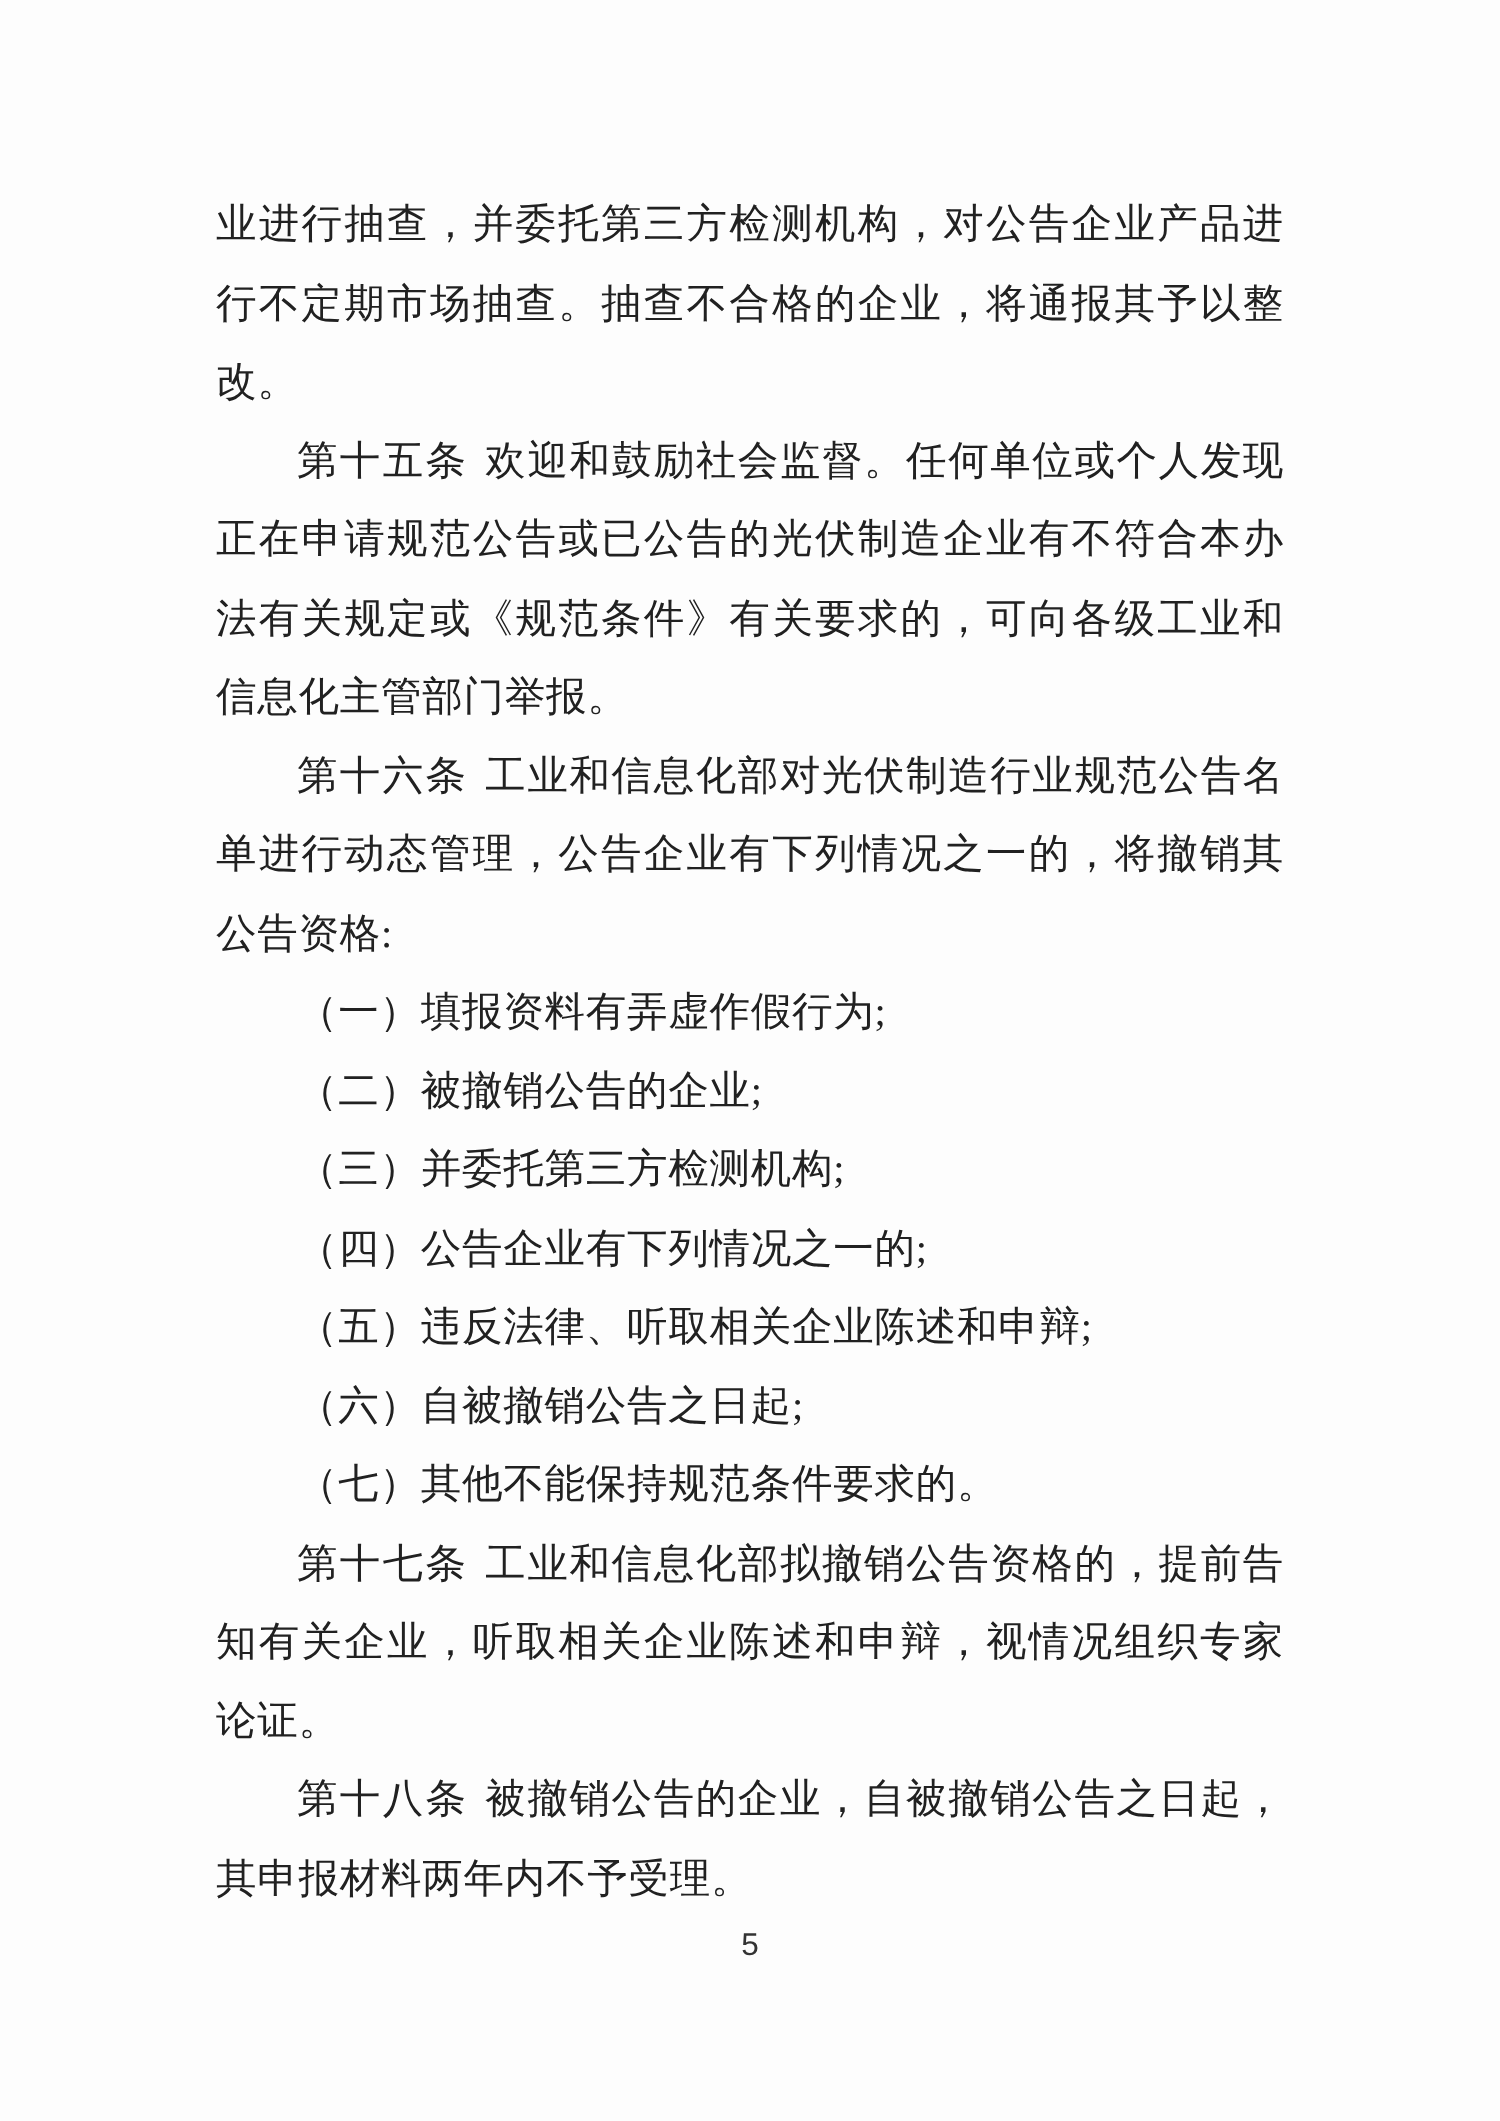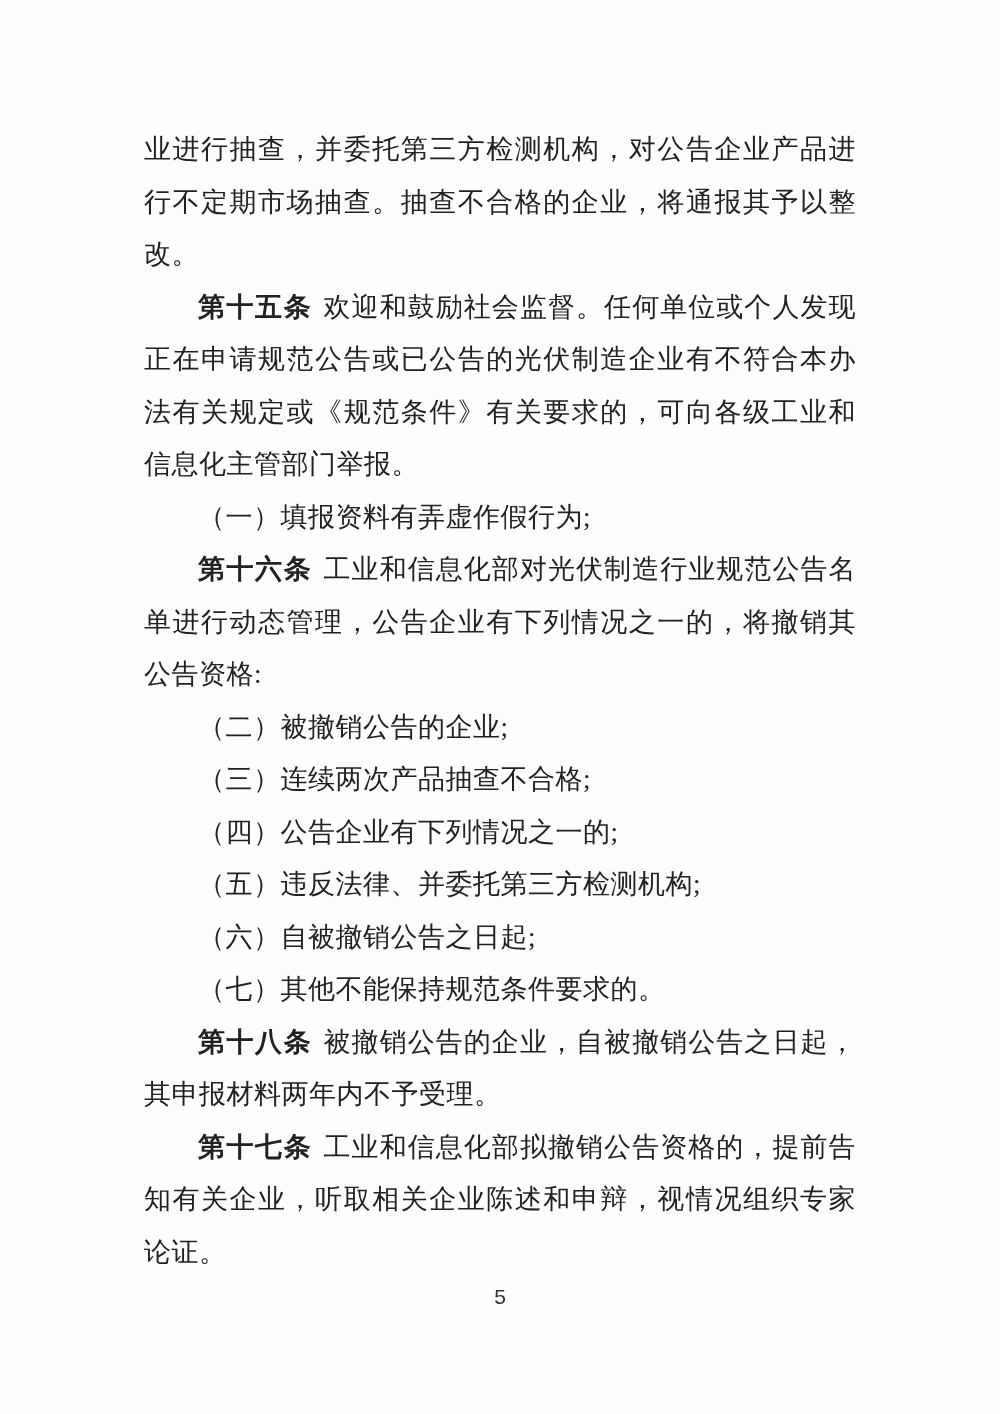--- a/index.html
+++ b/index.html
@@ -27,21 +27,21 @@
     font-size: 27px;
     line-height: 52.5px;
     text-align: justify;
     letter-spacing: 0.5px;
     word-break: break-all;
   }
   .para.indent {
     text-indent: 2em;
   }
   .article-head {
-    font-weight: 700;
+    font-weight: 400;
     font-family: "Liberation Sans", "DejaVu Sans", sans-serif;
     margin-right: 0.42em;
     letter-spacing: 1px;
   }
   .footer {
     position: absolute;
     left: 0;
     top: 1282px;
     width: 100%;
     text-align: center;
@@ -56,38 +56,38 @@
 </head>
 <body>
 
 <div class="page">
   <div class="content">
 
     <p class="para">业进行抽查，并委托第三方检测机构，对公告企业产品进行不定期市场抽查。抽查不合格的企业，将通报其予以整改。</p>
 
     <p class="para indent"><span class="article-head">第十五条</span><span>欢迎和鼓励社会监督。任何单位或个人发现正在申请规范公告或已公告的光伏制造企业有不符合本办法有关规定或《规范条件》有关要求的，可向各级工业和信息化主管部门举报。</span></p>
 
+    <p class="para indent"><span class="article-head">第十六条</span><span>工业和信息化部对光伏制造行业规范公告名单进行动态管理，公告企业有下列情况之一的，将撤销其公告资格:</span></p>
+
     <p class="para indent">（一）填报资料有弄虚作假行为;</p>
-
-    <p class="para indent"><span class="article-head">第十六条</span><span>工业和信息化部对光伏制造行业规范公告名单进行动态管理，公告企业有下列情况之一的，将撤销其公告资格:</span></p>
 
     <p class="para indent">（二）被撤销公告的企业;</p>
 
-    <p class="para indent">（三）连续两次产品抽查不合格;</p>
+    <p class="para indent">（三）并委托第三方检测机构;</p>
 
     <p class="para indent">（四）公告企业有下列情况之一的;</p>
 
-    <p class="para indent">（五）违反法律、并委托第三方检测机构;</p>
+    <p class="para indent">（五）违反法律、听取相关企业陈述和申辩;</p>
 
     <p class="para indent">（六）自被撤销公告之日起;</p>
 
     <p class="para indent">（七）其他不能保持规范条件要求的。</p>
 
+    <p class="para indent"><span class="article-head">第十七条</span><span>工业和信息化部拟撤销公告资格的，提前告知有关企业，听取相关企业陈述和申辩，视情况组织专家论证。</span></p>
+
     <p class="para indent"><span class="article-head">第十八条</span><span>被撤销公告的企业，自被撤销公告之日起，其申报材料两年内不予受理。</span></p>
-
-    <p class="para indent"><span class="article-head">第十七条</span><span>工业和信息化部拟撤销公告资格的，提前告知有关企业，听取相关企业陈述和申辩，视情况组织专家论证。</span></p>
 
   </div>
 
   <div class="footer">
     <span class="pagenum">5</span>
   </div>
 </div>
 
 </body></html>

